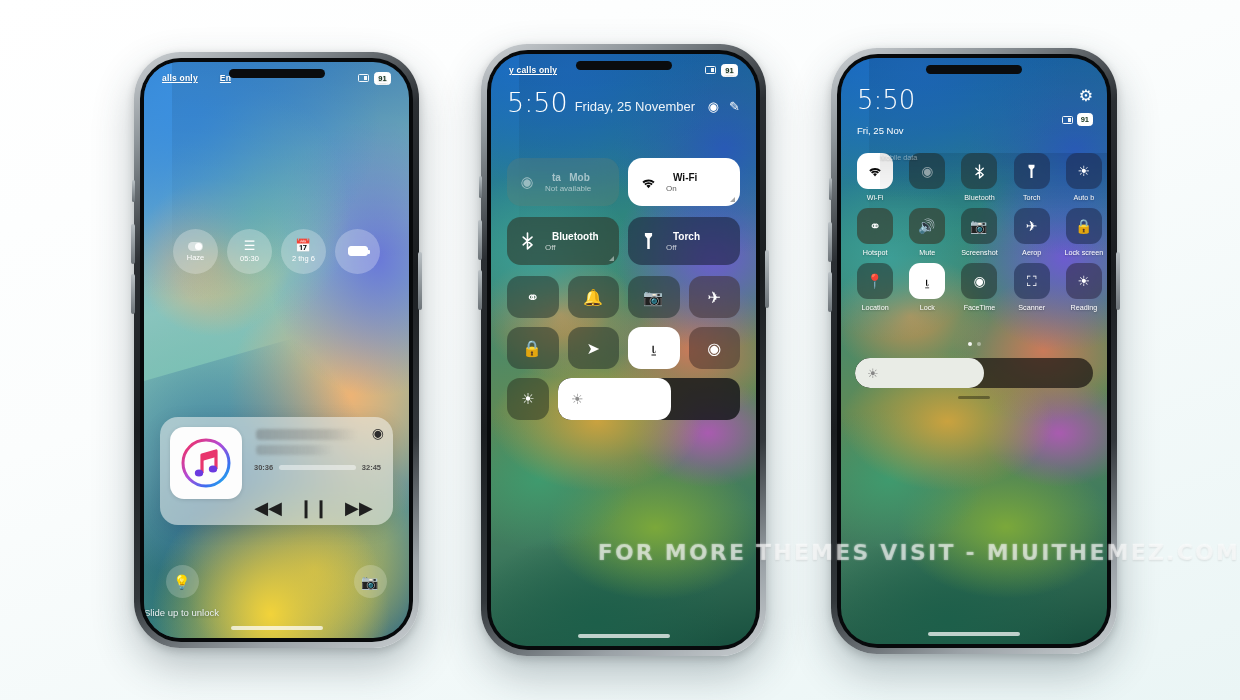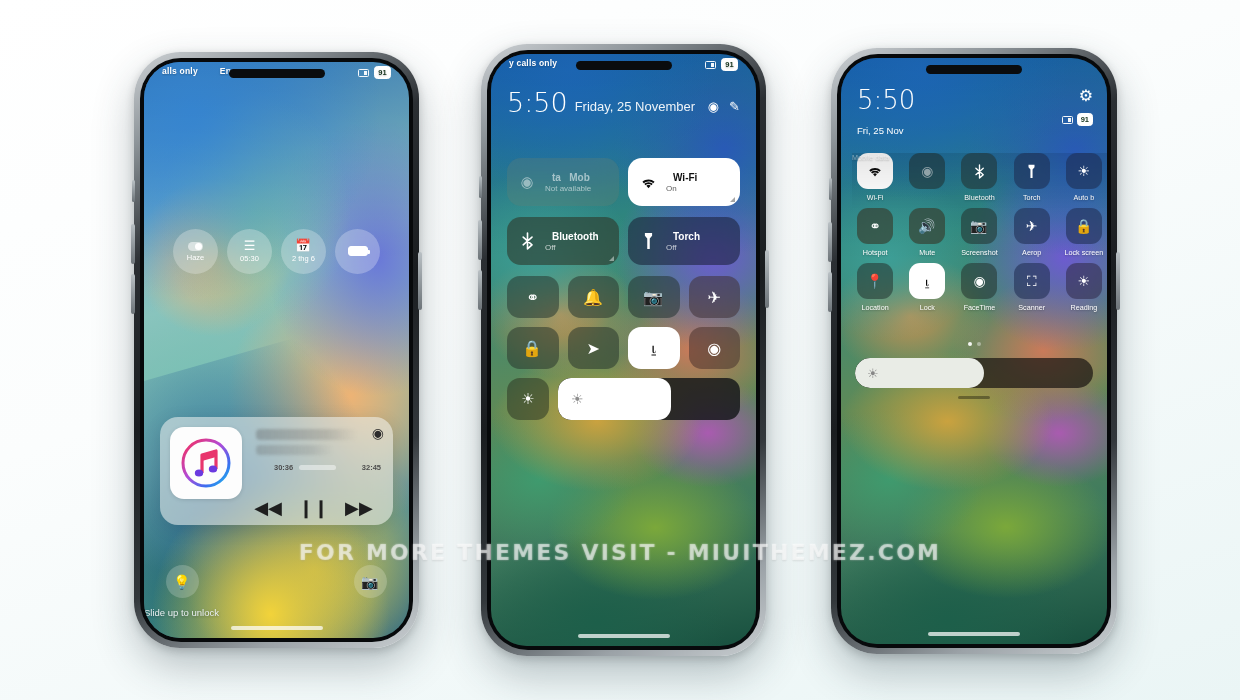--- a/index.html
+++ b/index.html
@@ -47,27 +47,27 @@
       radial-gradient(55% 22% at 18% 34%, #3d9e96 0%, rgba(61,158,150,0) 64%),
       radial-gradient(45% 16% at 26% 44%, #c89352 0%, rgba(200,147,82,0) 66%),
       radial-gradient(52% 18% at 76% 50%, #c97a5a 0%, rgba(201,122,90,0) 66%),
       radial-gradient(60% 18% at 40% 62%, #caa23f 0%, rgba(202,162,63,0) 66%),
       radial-gradient(44% 14% at 82% 64%, #a95bb0 0%, rgba(169,91,176,0) 66%),
       radial-gradient(55% 18% at 18% 72%, #3f9a6e 0%, rgba(63,154,110,0) 66%),
       radial-gradient(60% 18% at 62% 80%, #7ba83a 0%, rgba(123,168,58,0) 68%),
       radial-gradient(70% 22% at 40% 96%, #1d5f4a 0%, rgba(29,95,74,0) 70%),
       linear-gradient(170deg,#1566bc 0%,#31897f 30%,#5f8a57 56%,#3e7a5e 78%,#18503f 100%);}
 
-  .dim{position:absolute;inset:0;background:linear-gradient(180deg,rgba(0,0,0,.10),rgba(0,0,0,0) 35%);}
+  .dim{position:absolute;inset:0;background:linear-gradient(180deg,rgba(0,0,0,.10),rgba(0,0,0,0) 35%);margin-left:28px;}
 
   
   .statusbar{position:absolute;left:0;right:0;top:0;height:26px;display:flex;
-     align-items:flex-start;justify-content:space-between;padding:4px 18px;
+     align-items:center;justify-content:space-between;padding:16px 18px;
      color:#fff;font-size:8.5px;font-weight:bold;letter-spacing:.2px;z-index:30;
-     text-shadow:0 1px 2px rgba(0,0,0,.25);}
+     text-shadow:0 1px 2px rgba(0,0,0,.25);text-decoration:underline;}
   .sb-left{display:flex;gap:22px;align-items:center;overflow:hidden;white-space:nowrap;}
   .sb-right{display:flex;gap:5px;align-items:center;}
   .batt-pill{border:1.2px solid #fff;border-radius:3.5px;background:#fff;color:#14331c;
      font-size:7.5px;font-weight:bold;padding:0px 3px;line-height:11px;}
   .sim-ico{width:11px;height:8px;border:1.1px solid #fff;border-radius:1.5px;
      display:inline-block;position:relative;opacity:.95;}
   .sim-ico:after{content:"";position:absolute;right:1px;top:1px;bottom:1px;width:3px;background:#fff;}
 
   
   .clock1{position:absolute;top:88px;left:0;right:0;text-align:center;
@@ -94,21 +94,21 @@
      background:#fdfdfd;box-shadow:0 1px 4px rgba(0,0,0,.12);
      display:flex;align-items:center;justify-content:center;}
   .tracktitle{position:absolute;left:96px;top:12px;right:36px;height:11px;border-radius:4px;
      background:linear-gradient(90deg,rgba(80,80,80,.32),rgba(80,80,80,.20) 70%,rgba(80,80,80,0));
      filter:blur(1.4px);}
   .trackartist{position:absolute;left:96px;top:28px;right:60px;height:10px;border-radius:4px;
      background:linear-gradient(90deg,rgba(90,90,90,.28),rgba(90,90,90,.16) 72%,rgba(90,90,90,0));
      filter:blur(1.4px);}
   .airplay{position:absolute;right:9px;top:9px;color:#2c2c2c;font-size:14px;line-height:14px;}
   .progwrap{position:absolute;left:94px;right:12px;top:46px;display:flex;align-items:center;gap:6px;}
-  .progtime{font-size:7.5px;color:#4d4d4d;font-weight:bold;margin-left:20px;}
+  .progtime{font-size:7.5px;color:#4d4d4d;font-weight:bold;}
   .progbar{flex:1;height:5px;border-radius:3px;background:rgba(255,255,255,.45);overflow:hidden;}
   .progfill{height:100%;width:26%;background:#3c4444;border-radius:3px;}
   .mcontrols{position:absolute;left:86px;right:12px;bottom:8px;display:flex;justify-content:space-around;
      align-items:center;color:#1f1f1f;}
   .mbtn{font-size:18px;line-height:18px;}
 
   .bottomactions{position:absolute;left:22px;right:22px;bottom:40px;display:flex;justify-content:space-between;}
   .ba{width:33px;height:33px;border-radius:50%;background:rgba(255,255,255,.20);
      display:flex;align-items:center;justify-content:center;color:#fff;font-size:14px;
      backdrop-filter:blur(5px);}
@@ -184,21 +184,21 @@
   .dot.active{background:rgba(255,255,255,.92);}
 
   .bright3{position:absolute;left:14px;right:14px;height:30px;border-radius:15px;
      overflow:hidden;position:absolute;background:rgba(26,22,20,.72);}
   .bright3fill{position:absolute;left:0;top:0;bottom:0;width:54%;background:#e9ece6;border-radius:15px;}
   .bright3ico{position:absolute;left:12px;top:50%;transform:translateY(-50%);color:#878787;font-size:13px;z-index:2;}
   .handle3{position:absolute;left:50%;transform:translateX(-50%);width:32px;height:3px;
      border-radius:2px;background:rgba(0,0,0,.35);}
 
   
-  .watermark{position:absolute;left:0;right:0;top:540px;text-align:center;
+  .watermark{position:absolute;left:0;right:0;top:540px;text-align:right;
      font-size:22px;font-weight:bold;letter-spacing:2.2px;
      color:rgba(255,255,255,.42);
      text-shadow:0 0 2px rgba(255,255,255,.55), 0 1px 2px rgba(0,0,0,.12);
      z-index:90;pointer-events:none;font-family:"DejaVu Sans",sans-serif;}
 </style>
 </head>
 <body>
 
 <div class="stage">
 

